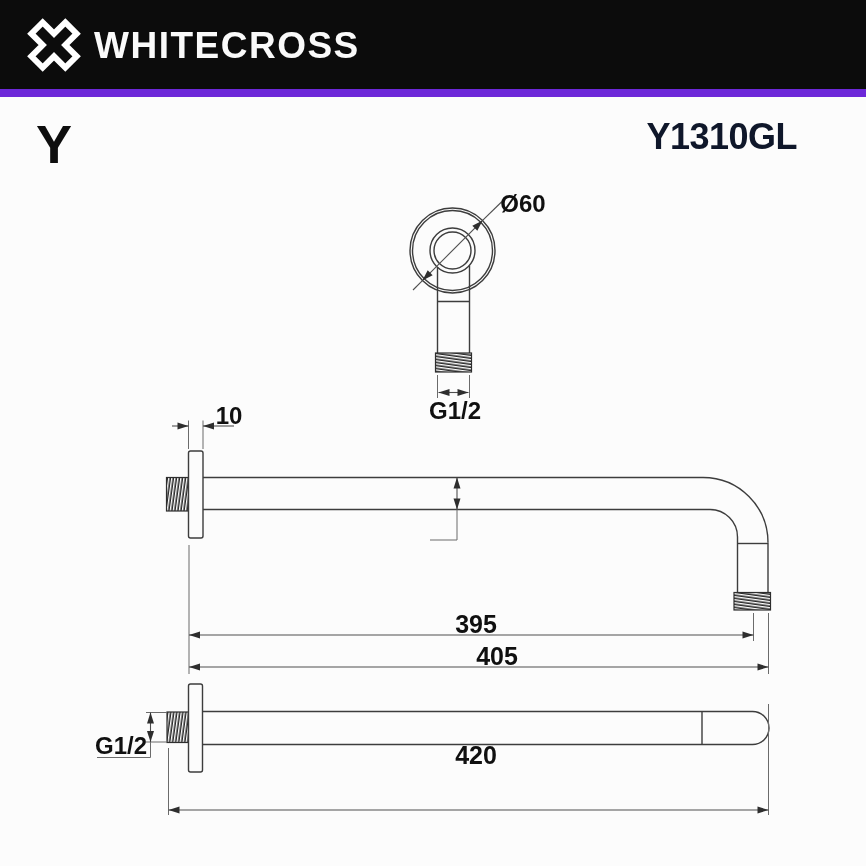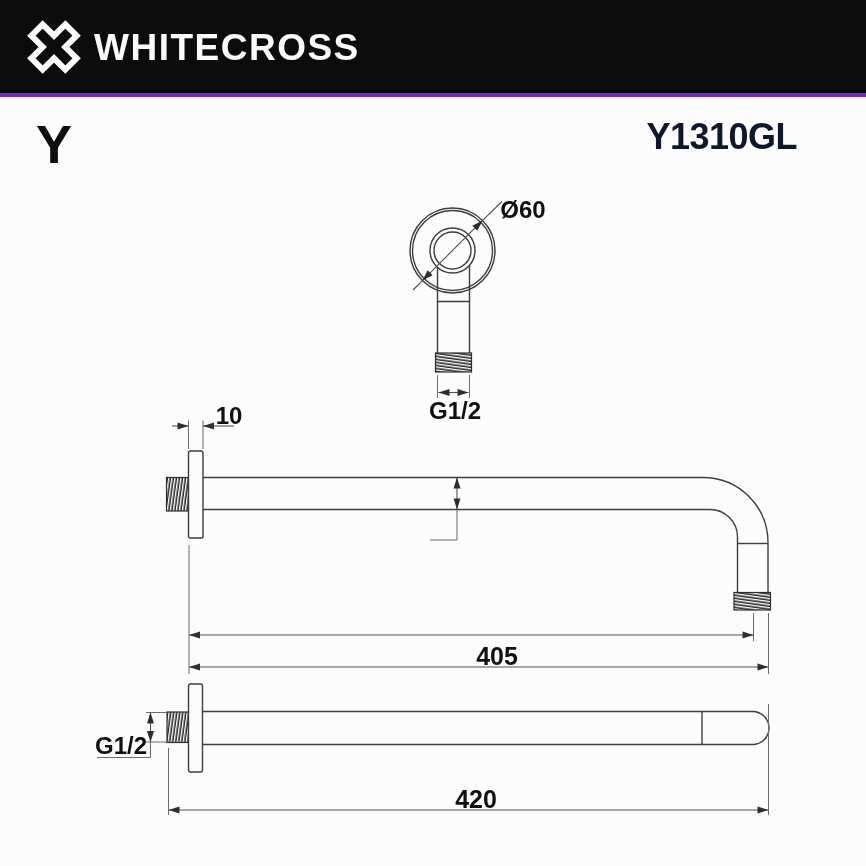--- a/index.html
+++ b/index.html
@@ -5,21 +5,21 @@
   * { margin:0; padding:0; box-sizing:border-box; }
   html,body { background:#ffffff; }
   .page {
     position:relative; width:866px; height:866px;
     background:#fcfcfc; overflow:hidden;
     font-family:"Liberation Sans", sans-serif;
   }
   .brand-bar {
     position:absolute; left:0; top:0; width:866px; height:97px;
     background:#0c0c0c; display:flex; align-items:center;
-    padding-left:25px; gap:11px; border-bottom:4px solid #6d28d9;
+    padding-left:25px; gap:11px; border-bottom:8px solid #6d28d9;
   }
   .brand-text {
     color:#fafafa; font-size:37px; font-weight:600; letter-spacing:1.5px;
     padding-top:2px;
   }
   .series {
     position:absolute; left:36px; top:117px;
     font-size:54px; font-weight:bold; color:#0e0e0e; line-height:1;
   }
   .model {
@@ -133,20 +133,21 @@
       <line class="dim-line" x1="150.5" y1="712.5" x2="150.5" y2="742" marker-start="url(#arw)" marker-end="url(#arw)"></line>
       <line class="ext" x1="150.5" y1="742" x2="150.5" y2="757.5"></line>
       <line class="ext" x1="97" y1="757.5" x2="150.5" y2="757.5"></line>
 
       <line class="ext" x1="168.5" y1="748" x2="168.5" y2="815"></line>
       <line class="ext" x1="768.5" y1="704" x2="768.5" y2="815"></line>
       <line class="dim-line" x1="168.5" y1="810" x2="768.5" y2="810" marker-start="url(#arw)" marker-end="url(#arw)"></line>
     </g>
   </svg>
 
-  <div class="dim small" style="left:463px; top:198px;">Ø60</div>
+  <div class="dim small" style="left:463px; top:192px;">Ø60</div>
   <div class="dim small" style="left:395px; top:399px;">G1/2</div>
   <div class="dim small" style="left:169px; top:404px;">10</div>
+  <div class="dim" style="left:416px; top:612px;">395</div>
   <div class="dim" style="left:437px; top:644px;">405</div>
   <div class="dim small" style="left:61px; top:734px;">G1/2</div>
-  <div class="dim" style="left:416px; top:787px;text-align:center;">420</div>
+  <div class="dim" style="left:416px; top:743px;text-align:center;">420</div>
 
 </div>
 
 </body></html>

